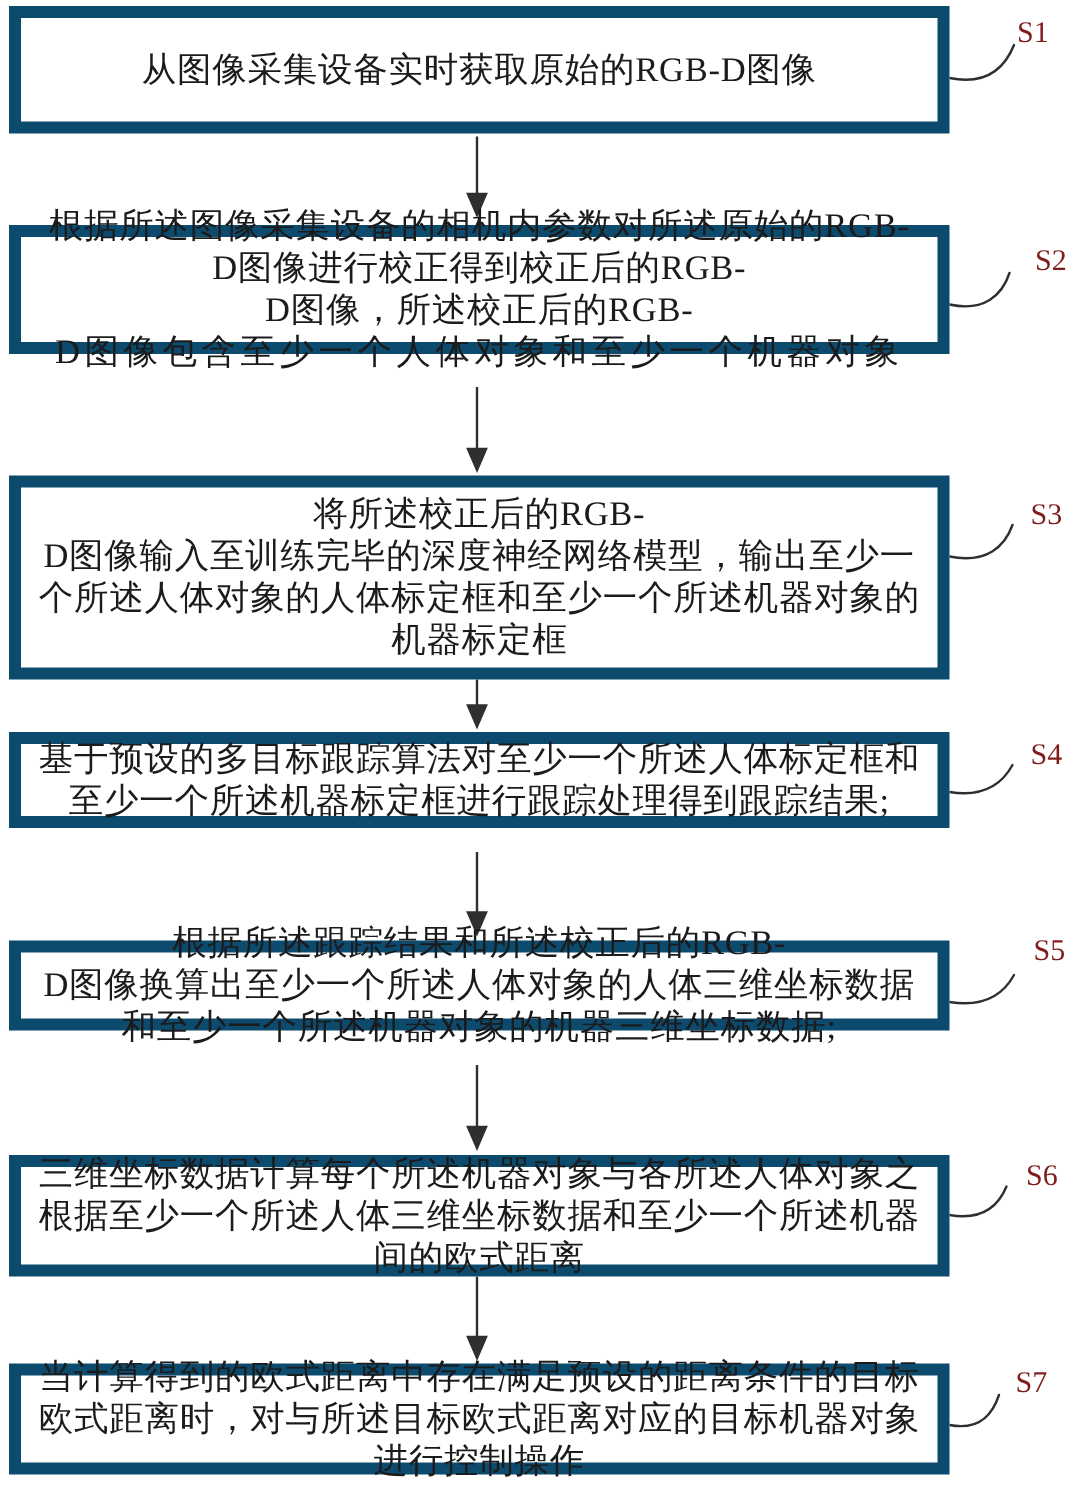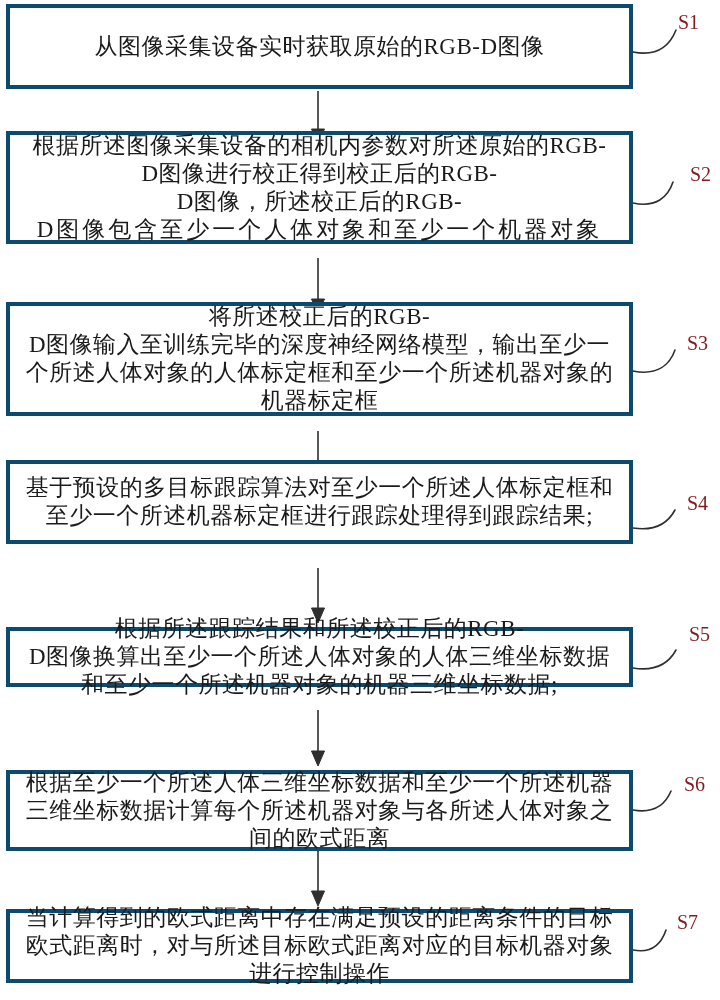--- a/index.html
+++ b/index.html
@@ -14,21 +14,21 @@
   #connector-layer {
     position: absolute;
     left: 0; top: 0;
     width: 720px; height: 1000px;
     pointer-events: none;
   }
   .box {
     position: absolute;
     left: 6px;
     width: 627px;
-    border: 4px solid #0c4a6e;
+    border: 8px solid #0c4a6e;
     box-sizing: border-box;
     background: #ffffff;
     display: flex;
     flex-direction: column;
     justify-content: center;
     align-items: center;
     color: #1b1b1b;
   }
   .ln {
     font-size: 23px;
@@ -87,52 +87,52 @@
       <path d="M633,810 C656,814 666,803 671,791"></path>
       <path d="M633,950 C654,954 662,942 666,930"></path>
     </g>
   </svg>
 
   <div class="box" style="top:4px;height:85px">
     <div class="ln">从图像采集设备实时获取原始的RGB-D图像</div>
   </div>
   <div class="slabel" style="left:678px;top:8px">S1</div>
 
-  <div class="box" style="top:131px;height:113px">
+  <div class="box" style="top:150px;height:86px">
     <div class="ln">根据所述图像采集设备的相机内参数对所述原始的RGB-</div>
     <div class="ln">D图像进行校正得到校正后的RGB-</div>
     <div class="ln">D图像，所述校正后的RGB-</div>
     <div class="ln spread">D图像包含至少一个人体对象和至少一个机器对象</div>
   </div>
   <div class="slabel" style="left:690px;top:160px">S2</div>
 
-  <div class="box" style="top:302px;height:114px">
+  <div class="box" style="top:317px;height:136px">
     <div class="ln">将所述校正后的RGB-</div>
     <div class="ln">D图像输入至训练完毕的深度神经网络模型，输出至少一</div>
     <div class="ln">个所述人体对象的人体标定框和至少一个所述机器对象的</div>
     <div class="ln">机器标定框</div>
   </div>
   <div class="slabel" style="left:687px;top:329px">S3</div>
 
-  <div class="box" style="top:460px;height:84px">
+  <div class="box" style="top:488px;height:64px">
     <div class="ln">基于预设的多目标跟踪算法对至少一个所述人体标定框和</div>
     <div class="ln">至少一个所述机器标定框进行跟踪处理得到跟踪结果;</div>
   </div>
   <div class="slabel" style="left:687px;top:489px">S4</div>
 
   <div class="box" style="top:627px;height:60px">
     <div class="ln">根据所述跟踪结果和所述校正后的RGB-</div>
     <div class="ln">D图像换算出至少一个所述人体对象的人体三维坐标数据</div>
     <div class="ln">和至少一个所述机器对象的机器三维坐标数据;</div>
   </div>
   <div class="slabel" style="left:689px;top:620px">S5</div>
 
   <div class="box" style="top:770px;height:81px">
+    <div class="ln">三维坐标数据计算每个所述机器对象与各所述人体对象之</div>
     <div class="ln">根据至少一个所述人体三维坐标数据和至少一个所述机器</div>
-    <div class="ln">三维坐标数据计算每个所述机器对象与各所述人体对象之</div>
     <div class="ln">间的欧式距离</div>
   </div>
   <div class="slabel" style="left:684px;top:770px">S6</div>
 
   <div class="box" style="top:909px;height:74px">
     <div class="ln">当计算得到的欧式距离中存在满足预设的距离条件的目标</div>
     <div class="ln">欧式距离时，对与所述目标欧式距离对应的目标机器对象</div>
     <div class="ln">进行控制操作</div>
   </div>
   <div class="slabel" style="left:677px;top:908px">S7</div>

